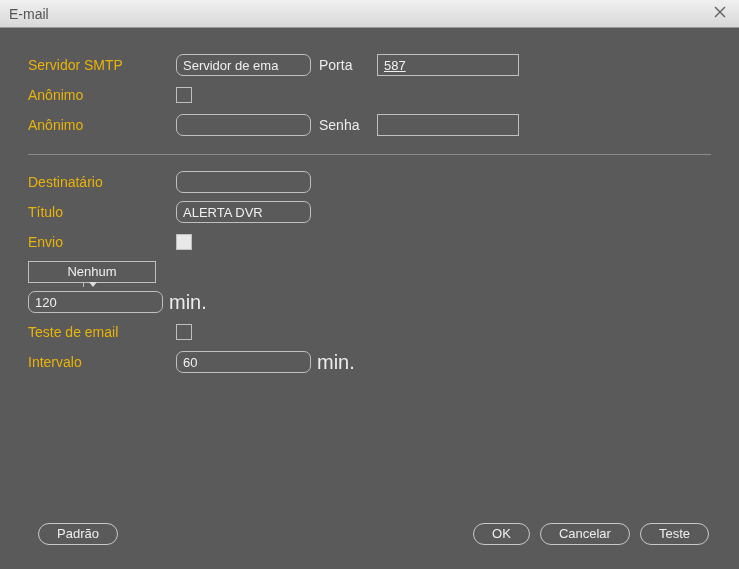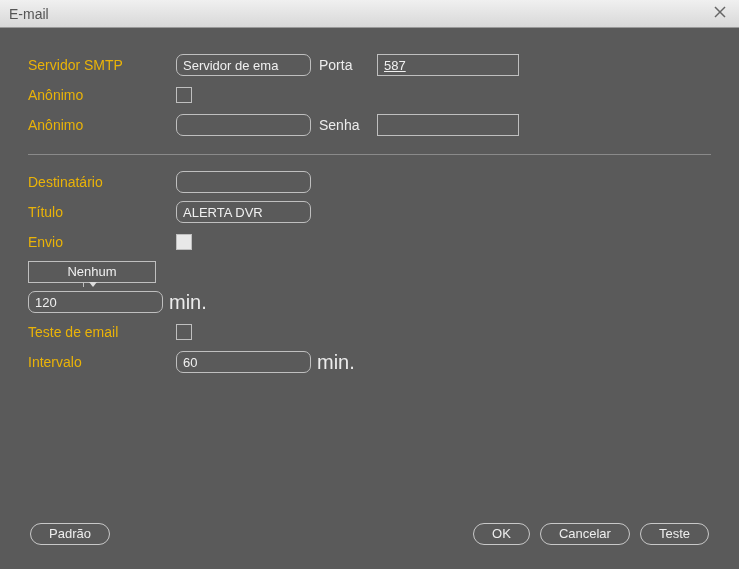--- a/index.html
+++ b/index.html
@@ -119,21 +119,21 @@
     width: 18px;
     height: 20px;
     border-left: 1px solid #bfbfbf;
     display: flex;
     align-items: center;
     justify-content: center;
   }
   .select-wrap .sel-arrow svg { width: 8px; height: 5px; fill: #ddd; }
   .footer {
     position: absolute;
-    left: 0;
+    left: 8px;
     right: 0;
     bottom: 24px;
     display: flex;
     align-items: center;
     padding: 0 30px;
   }
   .spacer { flex: 1; }
   .btn {
     background: #5a5a5a;
     border: 1px solid #c8c8c8;

